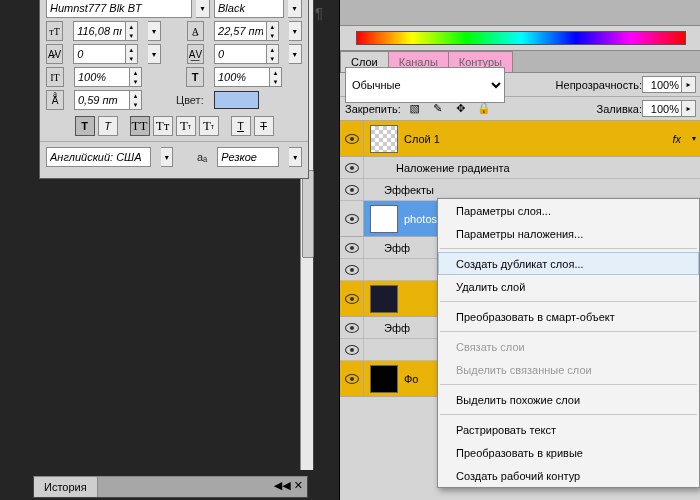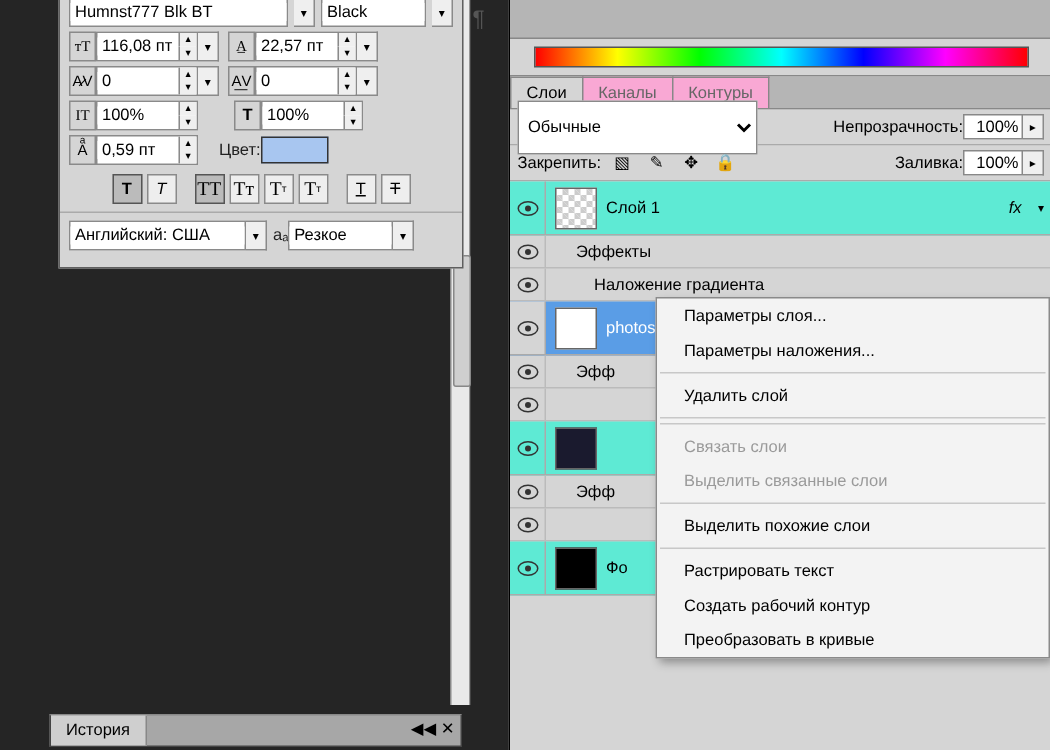--- a/index.html
+++ b/index.html
@@ -1,22 +1,22 @@
 <!DOCTYPE html>
 <html><head>
 <meta charset="utf-8">
 <style>
   * { box-sizing: border-box; margin: 0; padding: 0; font-family: Tahoma, Arial, sans-serif; font-size: 11px; }
   body { background: #252525; width: 700px; height: 500px; overflow: hidden; position: relative; color: #000; }
 
   
   .char-panel { position: absolute; left: 39px; top: -10px; width: 270px; background: #d5d5d5; border: 1px solid #5f5f5f; padding: 4px 6px 8px; }
-  .row { display: flex; align-items: center; margin: 3px 0; gap: 0; }
+  .row { display: flex; align-items: center; margin: 3px 0; gap: 10px; }
   .field { display: flex; align-items: center; background: #fff; border: 1px solid #8a8a8a; height: 20px; }
-  .field input { border: 0; outline: 0; width: 100%; font-size: 11px; padding: 0 3px; background: #fff; }
+  .field input { border: 0; outline: 0; width: 100%; font-size: 11px; padding: 0 3px; background: #fff; font-style: italic; }
   .spin { width: 12px; display:flex; flex-direction:column; }
   .spin span { width:12px; height:9px; border-left:1px solid #8a8a8a; display:flex; align-items:center; justify-content:center; font-size:7px; line-height:1; background:#efefef; cursor:pointer;}
   .ico { width:18px; height:20px; display:flex; align-items:center; justify-content:center; border:1px solid #8a8a8a; background:#d5d5d5; font-size:10px; }
   select.sel { border:1px solid #8a8a8a; background:#fff; height:36px; font-size:11px; padding:0 2px;}
   .dd { width:14px; height:20px; border:1px solid #8a8a8a; border-left:none; background:#efefef; display:flex; align-items:center; justify-content:center; font-size:8px;}
   .type-btns { display:flex; gap:3px; justify-content:center; margin-top:6px;}
   .tbtn { width:20px; height:20px; border:1px solid #8a8a8a; background:#eee; display:flex; align-items:center; justify-content:center; font-family: "Times New Roman", serif; font-size:13px; cursor:pointer;}
   .tbtn.pressed { background:#bbb; border-color:#555;}
   .color-swatch { width:45px; height:18px; border:1px solid #333; background:#a8c6f0; }
 
@@ -27,21 +27,21 @@
   .spectrum { width:330px; height:14px; background: linear-gradient(90deg,#f00,#ff0,#0f0,#0ff,#00f,#f0f,#f00); border:1px solid #555;}
   .tab-row { height:22px; background:#b5b5b5; display:flex; border-bottom:1px solid #888;}
   .ptab { padding:4px 10px; border:1px solid #888; border-bottom:none; background:#d5d5d5; margin-right:-1px; }
   .ptab.inact { background:#f9a8d4; color:#666;}
   .panel-row { height:24px; background:#d5d5d5; border-bottom:1px solid #aaa; display:flex; align-items:center; padding:0 5px; gap:5px;}
   .opac-field { display:flex; align-items:center; margin-left:auto;}
   .opac-field input { width:40px; border:1px solid #888; height:17px; text-align:right; font-size:11px; padding-right:2px;}
   .lock-ico { width:18px; height:18px; display:flex; align-items:center; justify-content:center; font-size:11px; }
 
   .layers { background:#d5d5d5; }
-  .layer { display:flex; align-items:center; height:36px; border-bottom:1px solid #aaa; background:#5eead4; padding-left:0;}
+  .layer { display:flex; align-items:center; height:36px; border-bottom:1px solid #aaa; background:#eab308; padding-left:0;}
   .layer.sel { background:#5a9de6; color:#fff;}
   .layer .eye { width:24px; height:100%; display:flex; align-items:center; justify-content:center; border-right:1px solid #aaa;}
   .layer .thumb { width:28px; height:28px; border:1px solid #666; margin:0 6px; display:flex; align-items:center; justify-content:center; background:#fff; font-family:"Times New Roman",serif; font-size:16px; font-weight:bold;}
   .layer .thumb.checker { background-image: linear-gradient(45deg,#ccc 25%,transparent 25%,transparent 75%,#ccc 75%),linear-gradient(45deg,#ccc 25%,transparent 25%,transparent 75%,#ccc 75%); background-size:8px 8px; background-position:0 0,4px 4px;}
   .layer .thumb.black { background:#000;}
   .layer .thumb.dark { background:#1a1a2e;}
   .layer .name { flex:1; font-size:11px;}
   .layer .fx { margin-right:6px; font-style:italic; font-size:11px;}
   .layer.sel .fx { color:#fff;}
   .layer .dd2 { width:14px; font-size:8px; text-align:center;}
@@ -253,31 +253,31 @@
 
     <div class="layer">
       <div class="eye">
           <div class="eye-ic"></div>
         </div>
       <div class="thumb checker"></div>
       <div class="name">Слой 1</div>
       <div class="fx">fx</div>
       <div class="dd2">▾</div>
     </div>
+    <div class="sub deep">
+      <div class="eye">
+          <div class="eye-ic"></div>
+        </div>
+      <div class="lbl">Наложение градиента</div>
+    </div>
     <div class="sub">
       <div class="eye">
           <div class="eye-ic"></div>
         </div>
       <div class="lbl">Эффекты</div>
-    </div>
-    <div class="sub deep">
-      <div class="eye">
-          <div class="eye-ic"></div>
-        </div>
-      <div class="lbl">Наложение градиента</div>
     </div>
 
     <div class="layer sel">
       <div class="eye" style="background:#d5d5d5;color:#000">
           <div class="eye-ic"></div>
         </div>
       <div class="thumb">T</div>
       <div class="name">photoshop-work</div>
       <div class="fx">fx</div>
       <div class="dd2">▴</div>
@@ -322,31 +322,33 @@
       <div class="thumb black"></div>
       <div class="name">Фо</div>
     </div>
   </div>
 </div>
 
 <div class="ctx">
   <div class="mi">Параметры слоя...</div>
   <div class="mi">Параметры наложения...</div>
   <hr>
+  <div class="mi hover">Создать дубликат слоя...</div>
   <div class="mi">Удалить слой</div>
   <hr>
+  <div class="mi">Преобразовать в смарт-объект</div>
   <hr>
   <div class="mi disabled">Связать слои</div>
   <div class="mi disabled">Выделить связанные слои</div>
   <hr>
   <div class="mi">Выделить похожие слои</div>
   <hr>
   <div class="mi">Растрировать текст</div>
+  <div class="mi">Преобразовать в кривые</div>
   <div class="mi">Создать рабочий контур</div>
-  <div class="mi">Преобразовать в кривые</div>
 </div>
 
 <div class="hist">
   <div class="t">История</div>
   <div class="cls">
     <span>◀◀</span>
     <span>✕</span>
   </div>
 </div>
 

